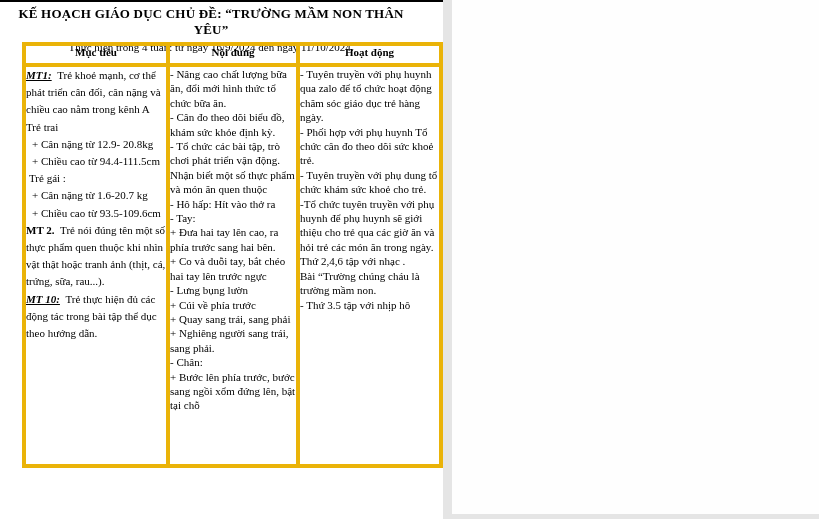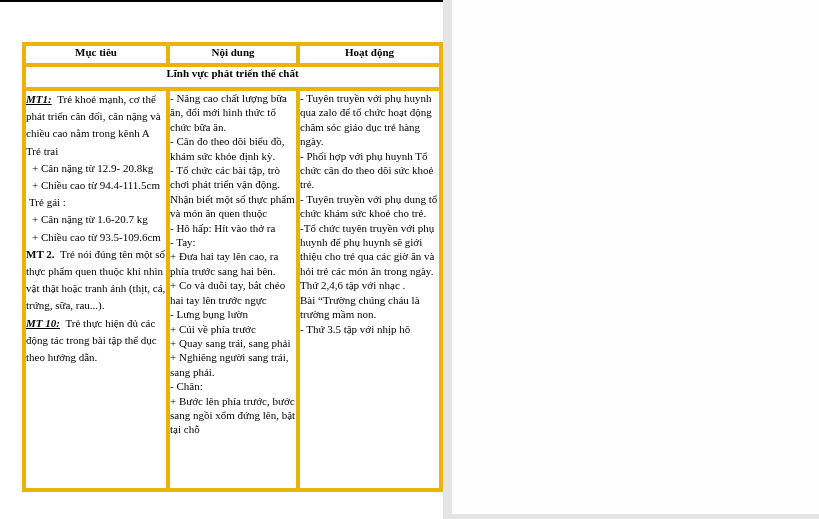--- a/index.html
+++ b/index.html
@@ -60,35 +60,36 @@
   .ind-s { padding-left: 3px; }
   .mb-lg { margin-bottom: 28px; }
   .mb-md { margin-bottom: 22px; }
 </style>
 </head>
 <body>
 
 <div class="doc-page">
   <div class="top-rule"></div>
 
+  <div class="doc-header">
+    <div class="doc-title">KẾ HOẠCH GIÁO DỤC CHỦ ĐỀ: “TRƯỜNG MẦM NON THÂN YÊU”</div>
+    <div class="doc-subtitle">Thực hiện trong 4 tuần: từ ngày 16/9/2024 đến ngày 11/10/2024.</div>
+  </div>
 
   <table class="plan">
     <colgroup>
       <col style="width:144px">
         <col style="width:130px">
         <col style="width:143px">
     </colgroup>
     <tbody>
         <tr>
       <td class="hdr">Mục tiêu</td>
       <td class="hdr">Nội dung</td>
       <td class="hdr">Hoạt động</td>
-    </tr>
-    <tr>
-      <td class="section" colspan="3">Lĩnh vực phát triển thể chất</td>
     </tr>
     <tr>
 
       <td class="body-cell c1">
         <p><span class="lbl u">MT1:</span><span> Trẻ khoẻ mạnh, cơ thể phát triển cân đối, cân nặng và chiều cao nằm trong kênh A</span></p>
         <p>Trẻ trai</p>
         <p class="ind">+ Cân nặng từ 12.9- 20.8kg</p>
         <p class="ind">+ Chiều cao từ 94.4-111.5cm</p>
         <p class="ind-s">Trẻ gái :</p>
         <p class="ind">+ Cân nặng từ 1.6-20.7 kg</p>

